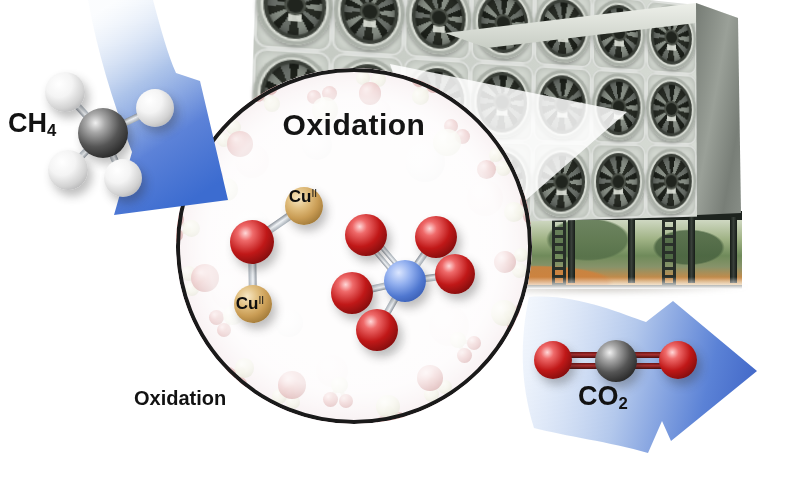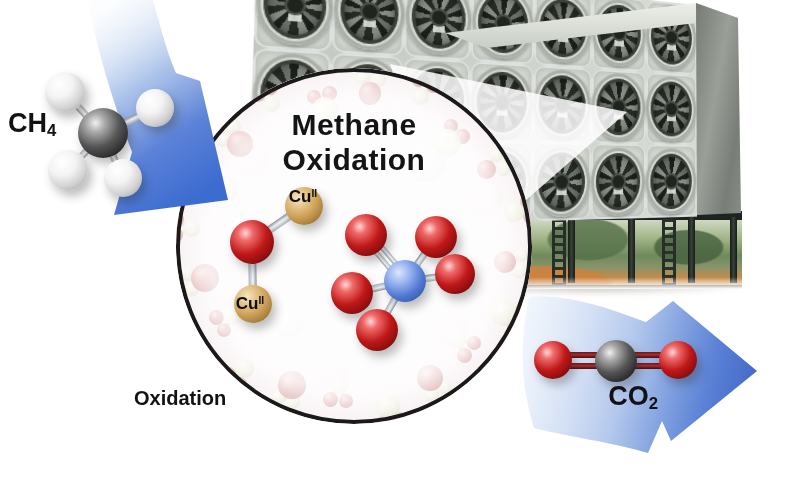--- a/index.html
+++ b/index.html
@@ -5,23 +5,23 @@
   html,body{margin:0;padding:0;background:#fff;}
   #canvas{position:relative;width:800px;height:480px;background:#fff;overflow:hidden;
           font-family:"Liberation Sans",sans-serif;}
   #canvas *{box-sizing:border-box;}
   .abs{position:absolute;}
   .grp{position:absolute;inset:0;pointer-events:none;}
 
   
   .blab{font-weight:bold;color:#121212;line-height:1;}
   sub{font-size:0.62em;vertical-align:-0.22em;font-weight:bold;}
-  sup{font-size:0.60em;vertical-align:0.45em;font-weight:bold;}
+  sup{font-size:0.60em;vertical-align:0.45em;font-weight:normal;}
   .ch4-label{left:8px;top:110px;font-size:27px;z-index:8;}
-  .co2-label{left:578px;top:383px;width:80px;text-align:right;font-size:27px;z-index:5;}
+  .co2-label{left:578px;top:383px;width:80px;text-align:left;font-size:27px;z-index:5;}
   .zeo-caption{left:134px;top:388px;font-size:20px;z-index:6;}
 
   
   .sp{position:absolute;border-radius:50%;}
   .sp-red{background:radial-gradient(circle at 35% 30%, #ffd8d8 0%, #ef6a6a 18%, var(--oxygen-red,#c01818) 50%, #7c0c0c 82%, #5e0808 100%);}
   .sp-h{background:radial-gradient(circle at 35% 30%, #ffffff 0%, #f4f4f4 35%, #d2d2d2 65%, #9e9ea0 95%);}
   .sp-c{background:radial-gradient(circle at 35% 30%, #f0f0f0 0%, #a8a8a8 20%, #555 50%, #161616 90%);}
   .sp-cu{background:radial-gradient(circle at 35% 30%, #f7e7c4 0%, #e0bd7d 30%, var(--copper-tan,#c99c54) 55%, #8f6a2c 90%);}
   .sp-fe{background:radial-gradient(circle at 35% 30%, #dbe6ff 0%, #93b0ef 30%, var(--iron-blue,#5078d0) 60%, #2c4da0 95%);}
   .sp-zr{background:radial-gradient(circle at 35% 30%, #f0b9b9 0%, #c65555 35%, #9c2323 70%, #701414 100%);}
@@ -344,21 +344,20 @@
         <div class="sp sp-zc" style="left: 312.702px; top: 79.7772px; width: 14px; height: 14px; opacity: 0.8;"></div>
         <div class="sp sp-zr" style="left: 301.449px; top: 91.8867px; width: 18.8165px; height: 18.8165px; opacity: 0.85;"></div>
         <div class="stk stk-z" style="left: 337.743px; top: 142.046px; width: 17px; height: 4px; transform-origin: 0px 50%; transform: rotate(0.24056rad);"></div>
         <div class="stk stk-z" style="left: 337.743px; top: 142.046px; width: 17px; height: 4px; transform-origin: 0px 50%; transform: rotate(-0.70944rad);"></div>
         <div class="sp sp-zr" style="left: 346.753px; top: 140.596px; width: 15px; height: 15px; opacity: 0.8;"></div>
         <div class="sp sp-zr" style="left: 343.641px; top: 125.972px; width: 14px; height: 14px; opacity: 0.8;"></div>
         <div class="sp sp-zc" style="left: 327.579px; top: 133.881px; width: 20.3286px; height: 20.3286px; opacity: 0.85;"></div>
       </div>
     <div class="zc-fade" style="z-index:5"></div>
     <div class="ztitle">
-      <div>Methane</div>
       <div>Oxidation</div>
     </div>
     <div class="site" id="cuSite">
         <div class="stk " style="left: 76px; top: 170px; width: 63.2456px; height: 8px; transform-origin: 0px 50%; transform: rotate(-0.605545rad);"></div>
         <div class="stk " style="left: 76px; top: 170px; width: 62.0081px; height: 8px; transform-origin: 0px 50%; transform: rotate(1.55467rad);"></div>
         <div class="sp sp-cu shd" style="left: 109px; top: 119px; width: 38px; height: 38px;"></div>
         <div class="sp sp-cu shd" style="left: 58px; top: 217px; width: 38px; height: 38px;"></div>
         <div class="sp sp-red shd" style="left: 54px; top: 152px; width: 44px; height: 44px;"></div>
       </div>
     <div class="site" id="feSite">

